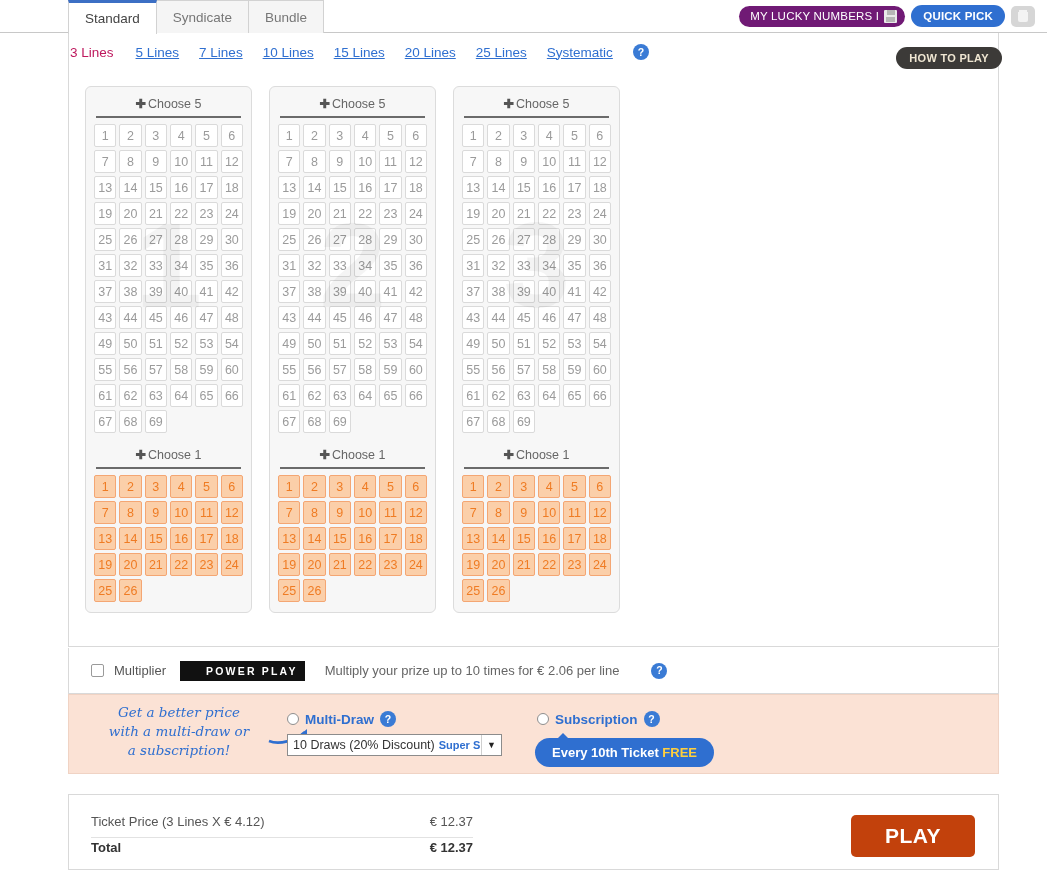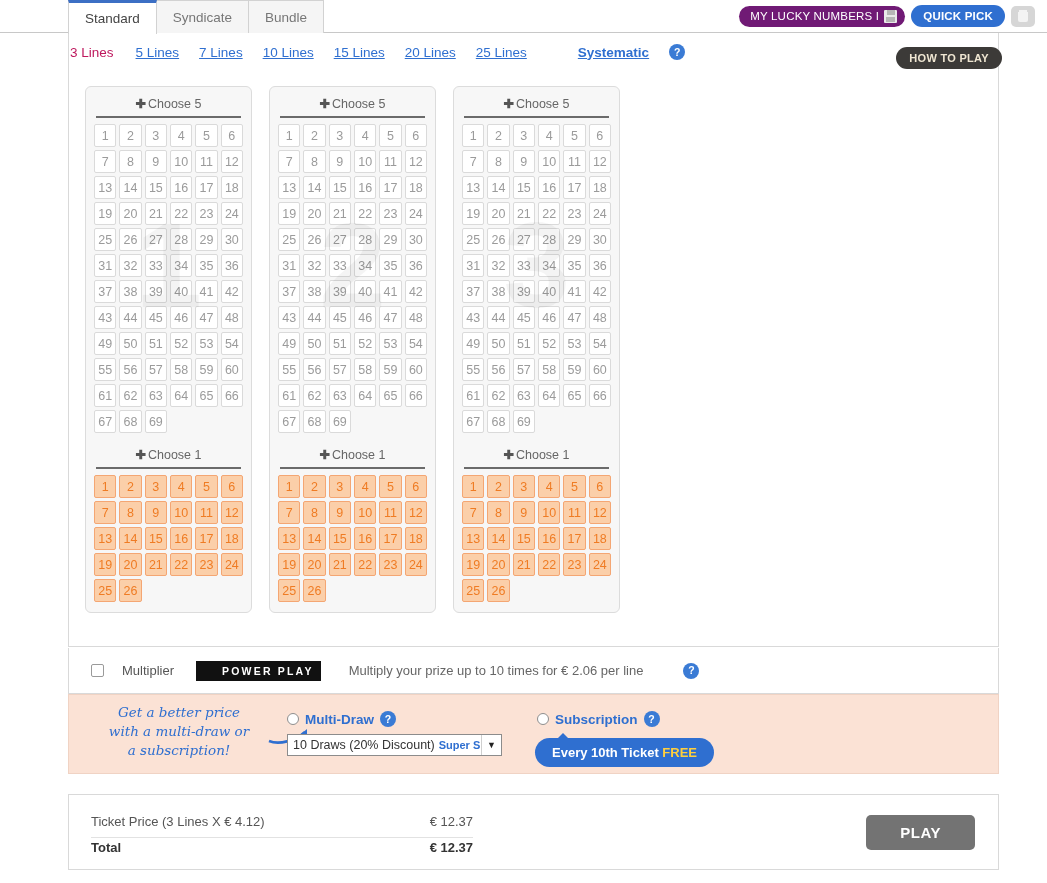--- a/index.html
+++ b/index.html
@@ -57,21 +57,21 @@
     content:""; position:absolute; top:0; left:1px; width:8px; height:2px; background:#f3f3f3;
   }
 
   
   .lines-row {
     position: absolute; left: 68px; top: 44px; display: flex; align-items: center; gap: 20px;
     font-size: 13.5px;
   }
   .lines-row .cur { color: #be185d; padding: 0 2px; }
   .lines-row a { color: #2f6fd0; text-decoration: underline; cursor: pointer; }
-  .lines-row a.bold { font-weight: bold; margin-left: 31px; }
+  .lines-row a.bold { font-weight: normal; }
   .helpico {
     width: 16px; height: 16px; border-radius: 50%; background: #3a7bd5; color: #fff;
     font-size: 10.5px; font-weight: bold; display: inline-flex; align-items: center;
     justify-content: center; line-height: 1;
   }
   .howto {
     position: absolute; right: 45px; top: 47px;
     background: #3c3a38; color: #efe6d2; font-size: 11px; font-weight: bold;
     border-radius: 12px; padding: 5px 13px; letter-spacing: .3px;
   }
@@ -107,21 +107,21 @@
   }
   .ph2 { margin-top: 12px; }
   .cell.pick {
     background: #fbcfa9; border: 1px solid #f4a673; color: #ef7c24;
   }
 
   
   .multrow {
     position: absolute; left: 68px; top: 648px; width: 931px; height: 46px;
     border: 1px solid #d9d9d9; border-top: none; background: #fff;
-    display: flex; align-items: center; padding-left: 22px; gap: 18px;
+    display: flex; align-items: center; padding-left: 22px; gap: 10px;
   }
   .cbox { width: 13px; height: 13px; border: 1px solid #9a9a9a; background:#fff; border-radius: 2px; }
   .mlabel { font-size: 13px; color: #555; }
   .pplay {
     background: #111; color: #fff; font-size: 10.5px; font-weight: bold;
     letter-spacing: 2.2px; padding: 4px 7px 4px 26px; margin-left: 4px;
   }
   .mdesc { font-size: 13px; color: #666; margin-left: 10px; }
   .multrow .helpico { margin-left: 22px; }
 
@@ -172,22 +172,22 @@
     position: absolute; left: 68px; top: 794px; width: 931px; height: 76px;
     border: 1px solid #d9d9d9; background: #fff;
   }
   .trow {
     position: absolute; left: 22px; width: 382px; display: flex;
     justify-content: space-between; font-size: 13px; color: #555;
   }
   .trow.r1 { top: 19px; padding-bottom: 8px; border-bottom: 1px solid #e2e2e2; }
   .trow.r2 { top: 45px; color: #333; font-weight: bold; }
   .playbtn {
-    position: absolute; right: 23px; top: 20px; background: #737373; color: #fff;
-    font-size: 15px; font-weight: bold; border-radius: 5px; padding: 9px 34px;
+    position: absolute; right: 23px; top: 20px; background: #c2410c; color: #fff;
+    font-size: 21px; font-weight: bold; border-radius: 5px; padding: 9px 34px;
     letter-spacing: .5px; cursor: pointer;
   }
 </style>
 </head>
 <body>
 
 <div class="page">
 
   <div class="maincard"></div>
 

